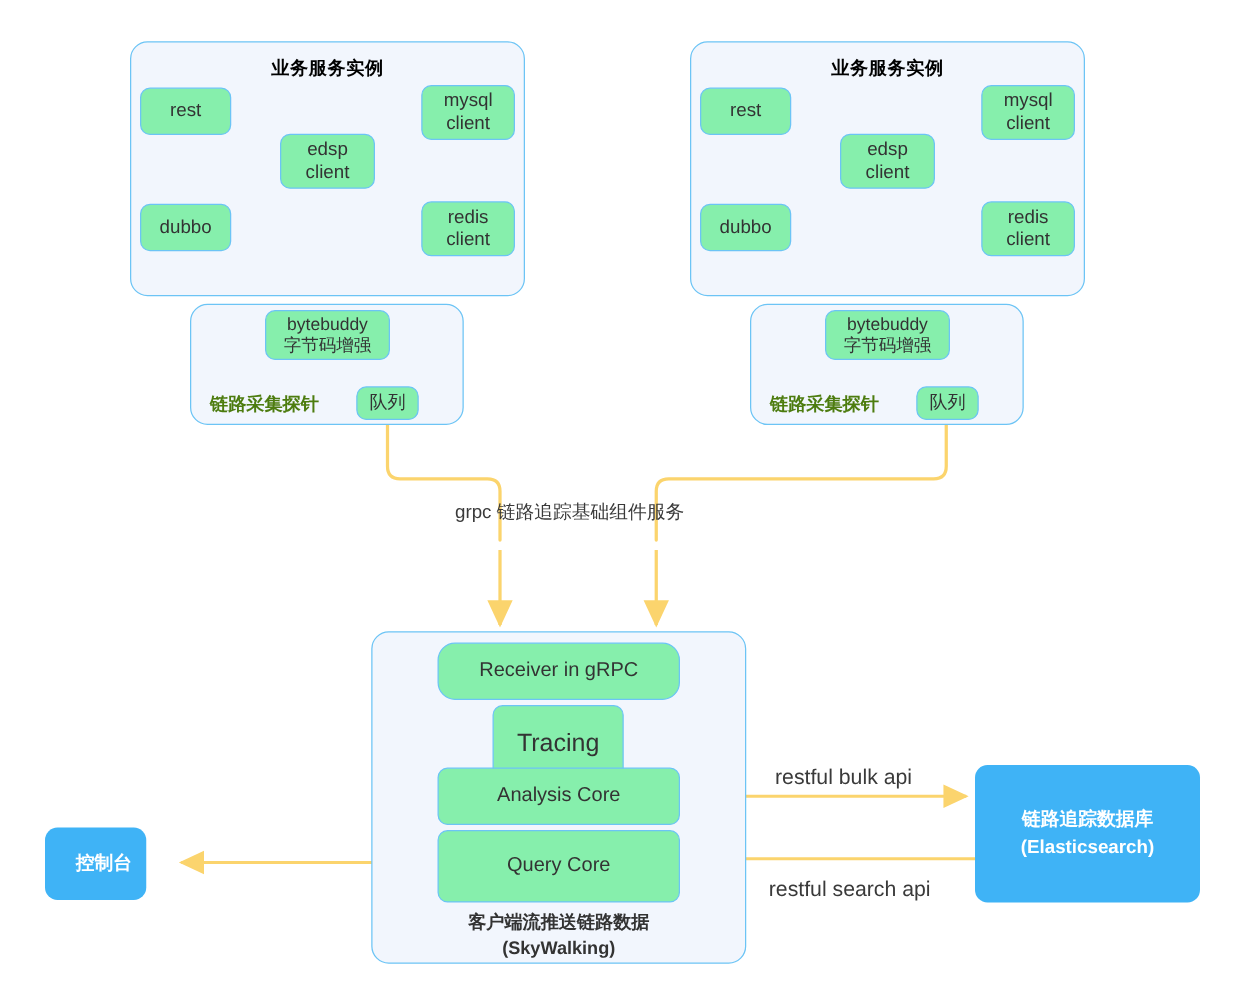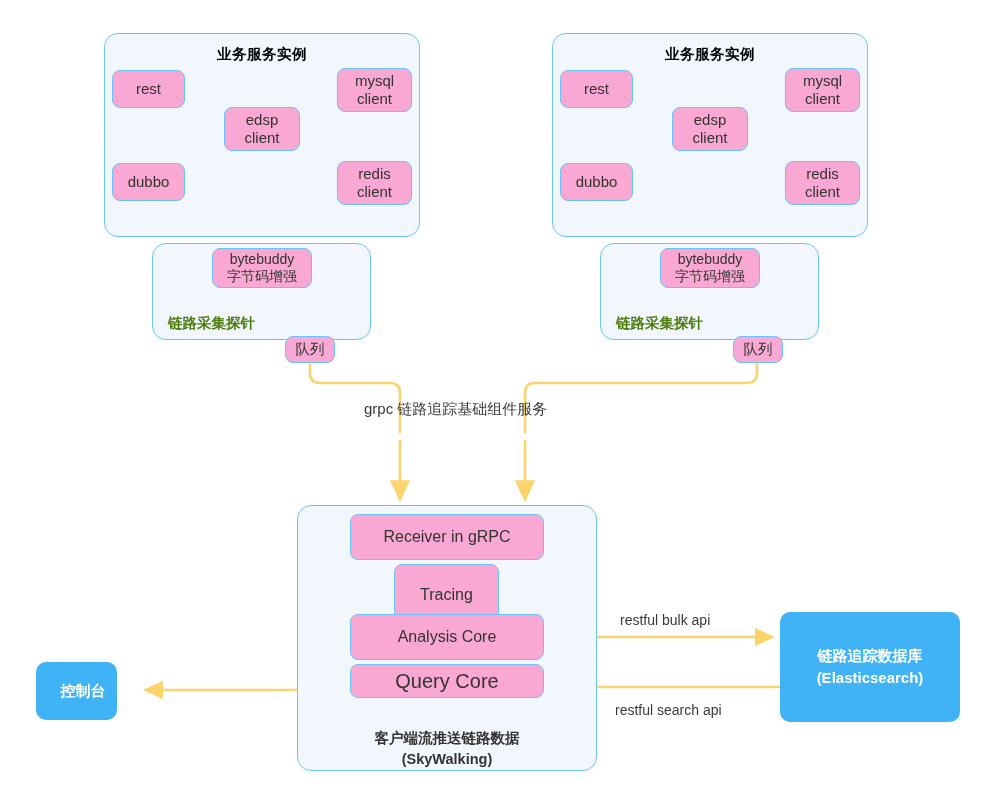--- a/index.html
+++ b/index.html
@@ -37,33 +37,33 @@
     position: absolute;
     width: 100%;
     text-align: center;
     font-weight: bold;
     font-size: 14.5px;
     color: #000000;
     letter-spacing: 0.5px;
   }
   .wbox {
     position: absolute;
-    background: #f9a8d4;
+    background: #86efac;
     border: 1.5px solid #6cc4f5;
     border-radius: 8px;
     box-sizing: border-box;
     display: flex;
     align-items: center;
     justify-content: center;
     text-align: center;
     font-size: 15px;
     color: #333333;
     line-height: 1.22;
   }
-  .wbox.small { font-size: 14.5px; margin-top: 27px; }
+  .wbox.small { font-size: 14.5px; }
   .probe-label {
     position: absolute;
     font-size: 14.5px;
     font-weight: bold;
     color: #4d7c0f;
     white-space: nowrap;
   }
   .bluebox {
     position: absolute;
     background: #3fb3f6;
@@ -73,21 +73,21 @@
     align-items: center;
     justify-content: center;
     text-align: center;
     color: #ffffff;
     font-weight: bold;
     font-size: 15px;
     line-height: 1.45;
   }
   .edge-label {
     position: absolute;
-    font-size: 14px;
+    font-size: 17px;
     color: #3a3a3a;
     white-space: nowrap;
   }
   .sw-caption {
     position: absolute;
     width: 100%;
     text-align: center;
     font-weight: bold;
     font-size: 14.5px;
     color: #333333;
@@ -222,30 +222,30 @@
   </div>
 
   <div class="center-label" style="left:364px; top:400px;">grpc 链路追踪基础组件服务</div>
 
   <div class="panel" style="left:297px; top:505px; width:300px; height:266px;">
     <div class="sw-caption" style="top:222px;">
       <div>客户端流推送链路数据</div>
       <div>(SkyWalking)</div>
     </div>
   </div>
-  <div class="wbox" style="left:350px; top:514px; width:194px; height:46px; font-size:16px;">
+  <div class="wbox" style="left:350px; top:514px; width:194px; height:46px; font-size:16px;border-radius:14px;">
     <span>Receiver in gRPC</span>
   </div>
-  <div class="wbox" style="left:394px; top:564px; width:105px; height:62px; font-size:16px;text-align:right;">
+  <div class="wbox" style="left:394px; top:564px; width:105px; height:62px; font-size:20px;text-align:right;">
     <span>Tracing</span>
   </div>
   <div class="wbox" style="left:350px; top:614px; width:194px; height:46px; font-size:16px;">
     <span>Analysis Core</span>
   </div>
-  <div class="wbox" style="left:350px; top:664px; width:194px; height:34px; font-size:20px;">
+  <div class="wbox" style="left:350px; top:664px; width:194px; height:58px; font-size:16px;">
     <span>Query Core</span>
   </div>
 
   <div class="bluebox" style="left:780px; top:612px; width:180px; height:110px; flex-direction:column;">
     <span>链路追踪数据库</span>
     <span>(Elasticsearch)</span>
   </div>
 
   <div class="bluebox" style="left:36px; top:662px; width:81px; height:58px;padding-left:13px;">
     <span>控制台</span>

